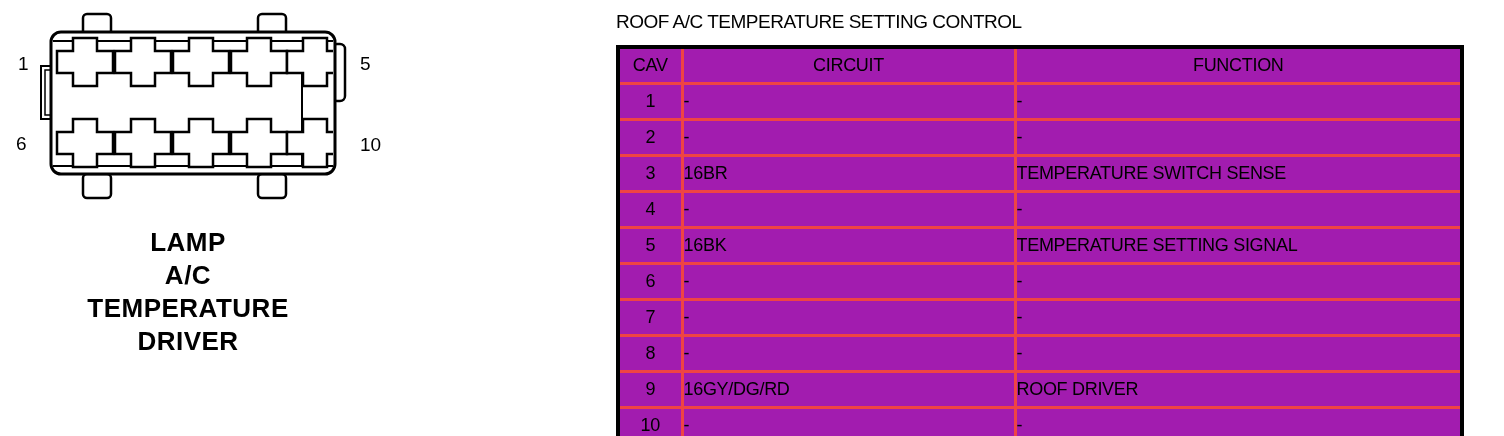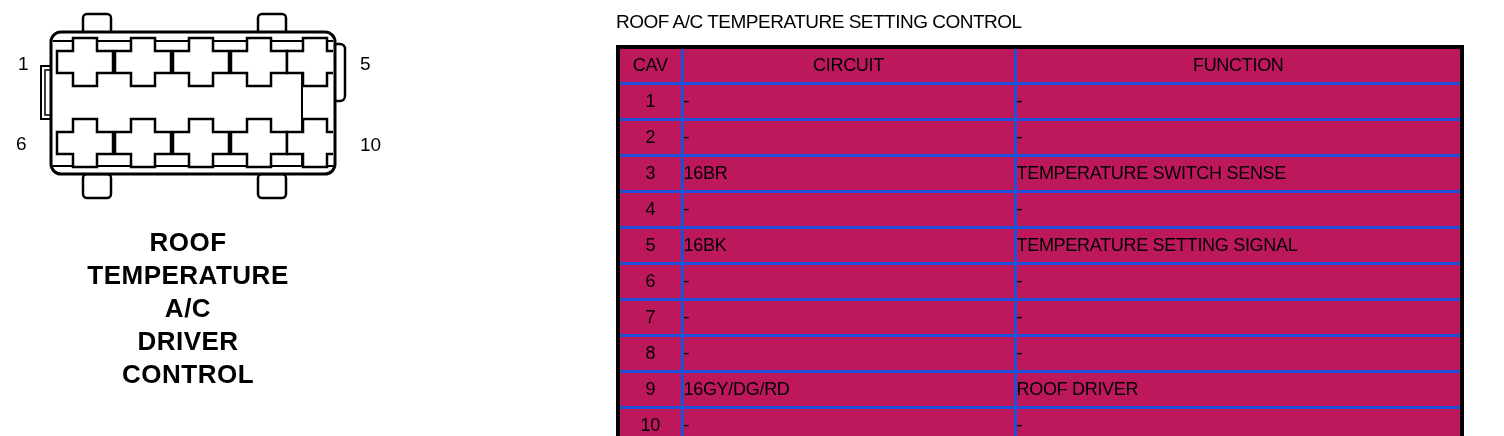--- a/index.html
+++ b/index.html
@@ -54,29 +54,29 @@
     white-space: nowrap;
   }
   table.pinout {
     border-collapse: collapse;
     table-layout: fixed;
     margin-top: 13px;
     border: 4px solid #000000;
   }
   table.pinout th,
   table.pinout td {
-    border: 3px solid #1d4ed8;
+    border: 3px solid #ef4444;
     height: 33px;
     padding: 0;
     font-weight: 400;
     font-size: 18px;
     letter-spacing: -0.3px;
     white-space: nowrap;
     overflow: hidden;
-    background: #be185d;
+    background: #a21caf;
   }
   .col-cav      { width: 64px;  }
   .col-circuit  { width: 333px; }
   .col-function { width: 447px; }
   td.c-cav, th { text-align: center; }
   td.c-left    { text-align: left; padding-left: 8px; }
 </style>
 </head>
 <body>
 
@@ -125,25 +125,24 @@
 
     <g fill="#000000" stroke="none" font-size="19" font-family="Liberation Sans, sans-serif">
       <text x="18" y="70">1</text>
       <text x="360" y="70">5</text>
       <text x="16" y="150">6</text>
       <text x="360" y="151">10</text>
     </g>
   </svg>
 
   <div class="connector-caption">
-    <div>ROOF</div>
+    <div>LAMP</div>
+    <div>A/C</div>
     <div>TEMPERATURE</div>
-    <div>A/C</div>
     <div>DRIVER</div>
-    <div>CONTROL</div>
   </div>
 
   <div class="table-panel">
     <div class="table-title">ROOF A/C TEMPERATURE SETTING CONTROL</div>
 
     <table class="pinout">
       <colgroup>
         <col class="col-cav">
           <col class="col-circuit">
           <col class="col-function">

